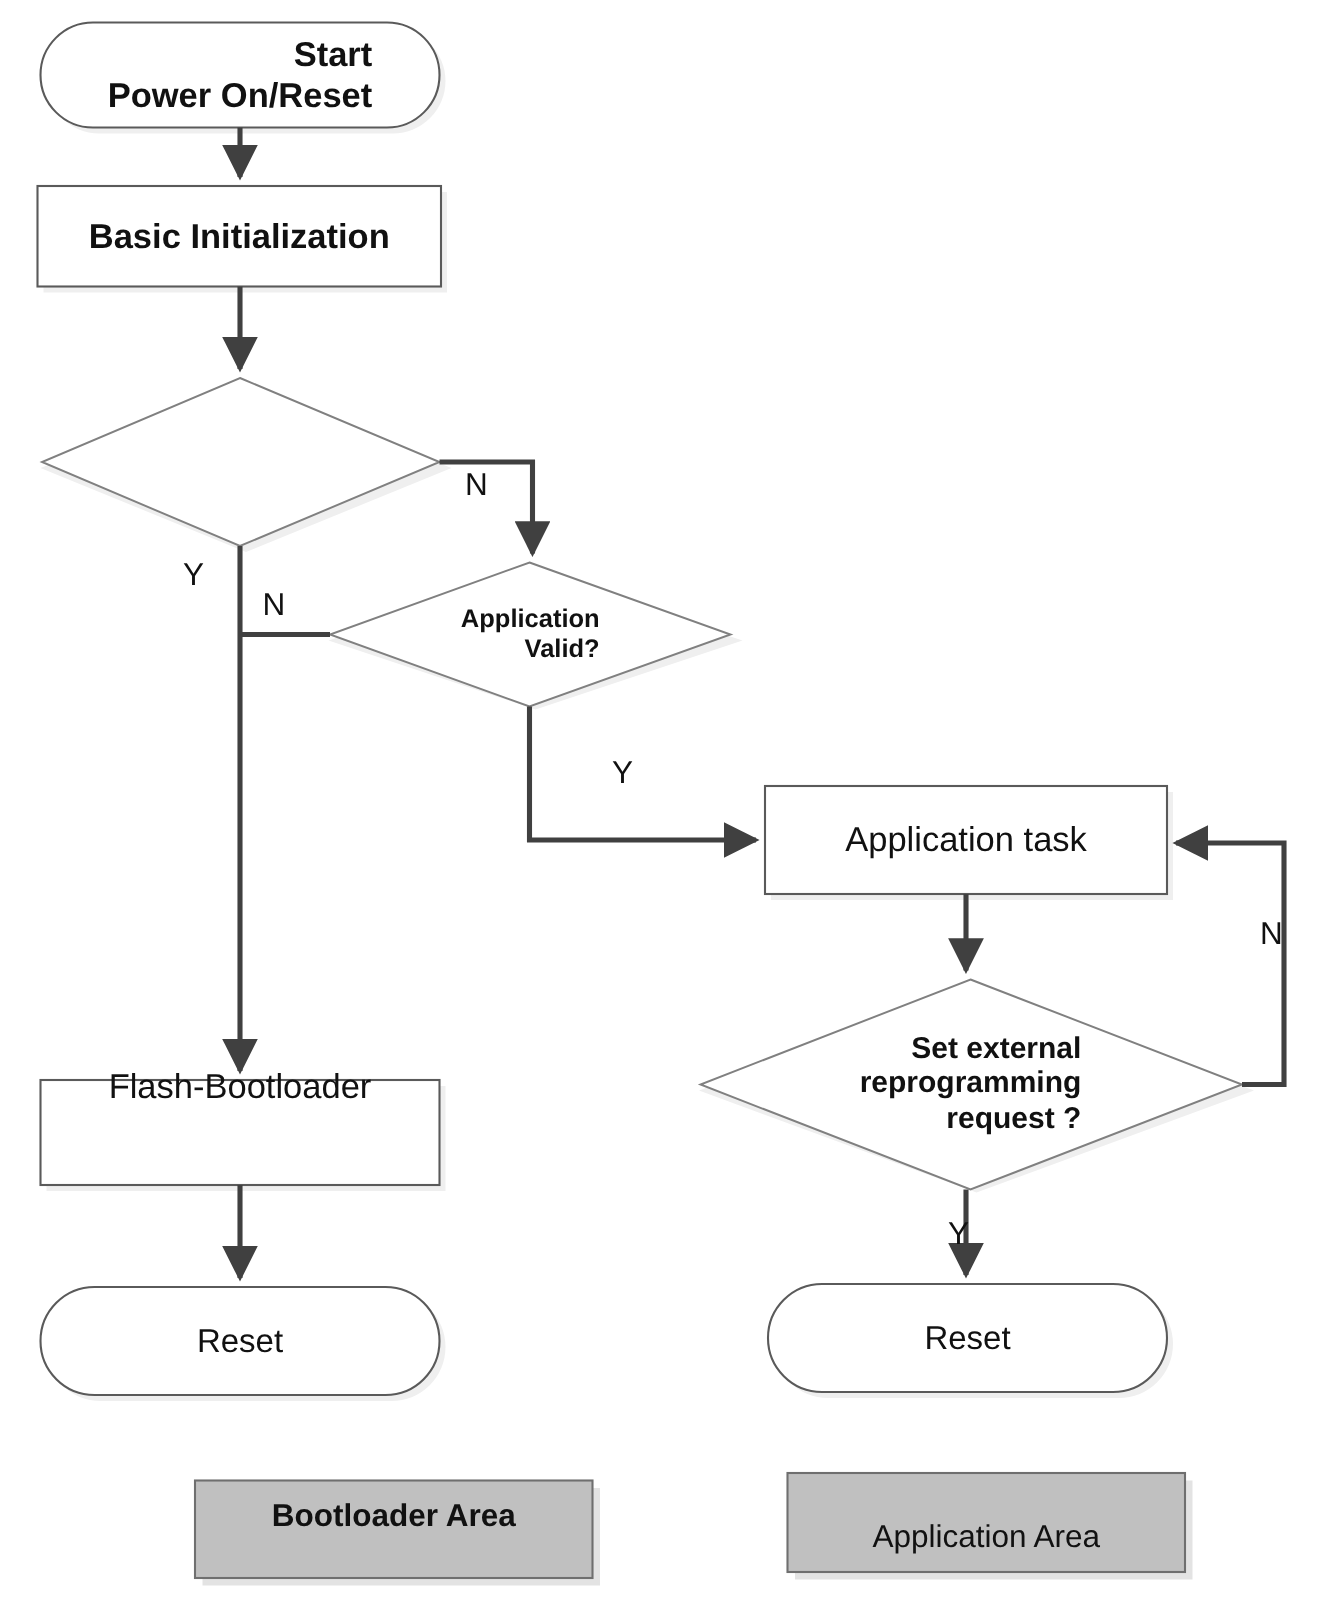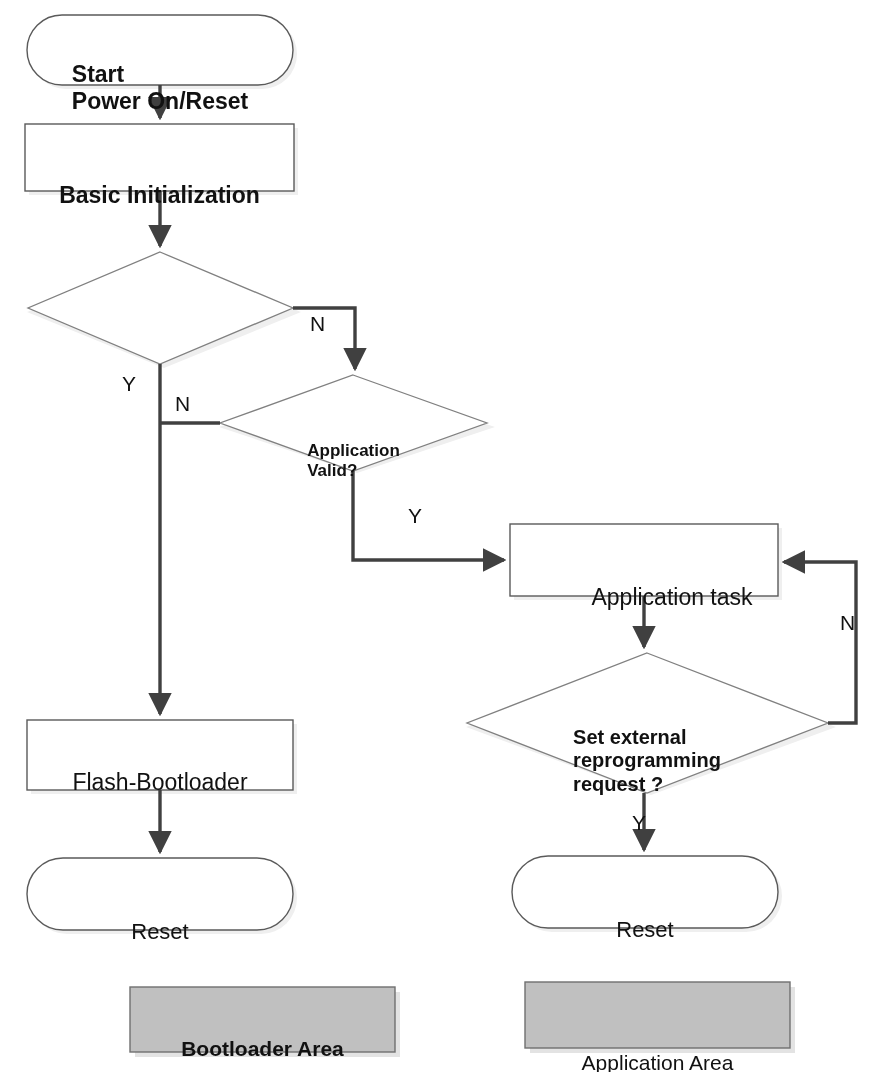--- a/index.html
+++ b/index.html
@@ -21,26 +21,25 @@
     left: 0;
     top: 0;
     width: 878px;
     height: 1072px;
   }
   .node-label {
     position: absolute;
     display: flex;
     align-items: center;
     justify-content: center;
-    text-align: left;
+    text-align: right;
     color: #111111;
     pointer-events: none;
     white-space: pre-line;
     line-height: 1.18;
-    margin-top: 38px;
   }
   .edge-label {
     position: absolute;
     color: #111111;
     font-size: 21px;
     font-weight: 400;
     text-align: center;
     line-height: 1;
   }
   .t-big  { font-size: 23px; font-weight: bold; }
@@ -127,27 +126,27 @@
 
   <div class="node-label t-big" style="left:27px; top:15px; width:266px; height:70px;">Start
 Power On/Reset</div>
 
   <div class="node-label t-proc" style="left:25px; top:124px; width:269px; height:67px;">Basic Initialization</div>
 
 
   <div class="node-label t-dec2" style="left:245px; top:375px; width:217px; height:96px;">Application
 Valid?</div>
 
-  <div class="node-label t-app" style="left:510px; top:524px; width:268px; height:72px;padding-left:28px;">Application task</div>
+  <div class="node-label t-app" style="left:510px; top:524px; width:268px; height:72px;">Application task</div>
 
   <div class="node-label t-dec3" style="left:497px; top:653px; width:300px; height:140px;font-weight:bold;">Set external
 reprogramming
 request ?</div>
 
-  <div class="node-label t-app" style="left:27px; top:710px; width:266px; height:70px;">Flash-Bootloader</div>
+  <div class="node-label t-app" style="left:27px; top:690px; width:266px; height:70px;">Flash-Bootloader</div>
 
   <div class="node-label t-reset" style="left:27px; top:858px; width:266px; height:72px;">Reset</div>
 
   <div class="node-label t-reset" style="left:512px; top:856px; width:266px; height:72px;">Reset</div>
 
   <div class="node-label t-leg" style="left:130px; top:987px; width:265px; height:48px;">Bootloader Area</div>
 
   <div class="node-label t-leg2" style="left:525px; top:982px; width:265px; height:86px;">Application Area</div>
 
   <div class="edge-label" style="left:310px; top:313px;">N</div>

